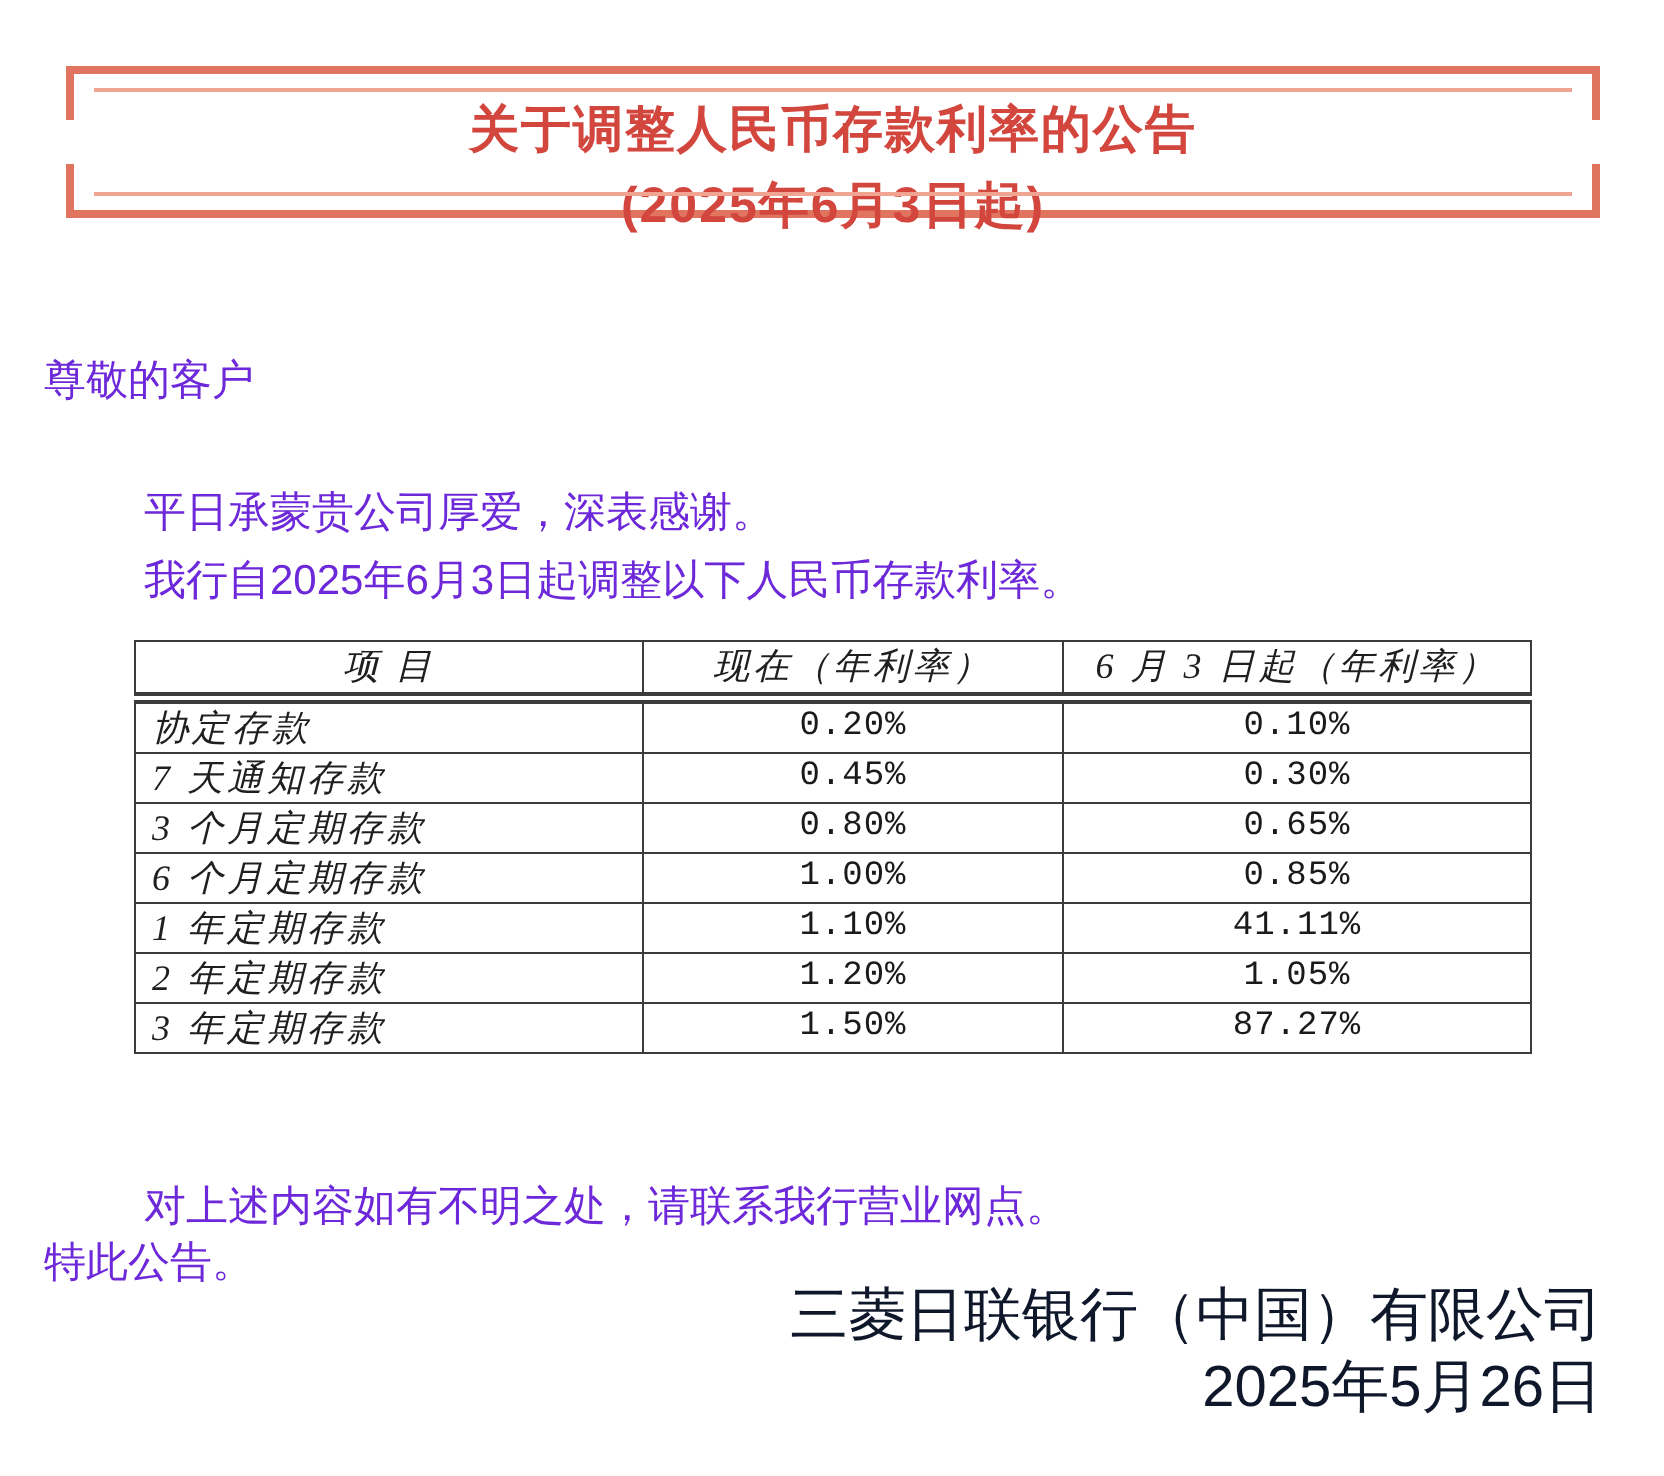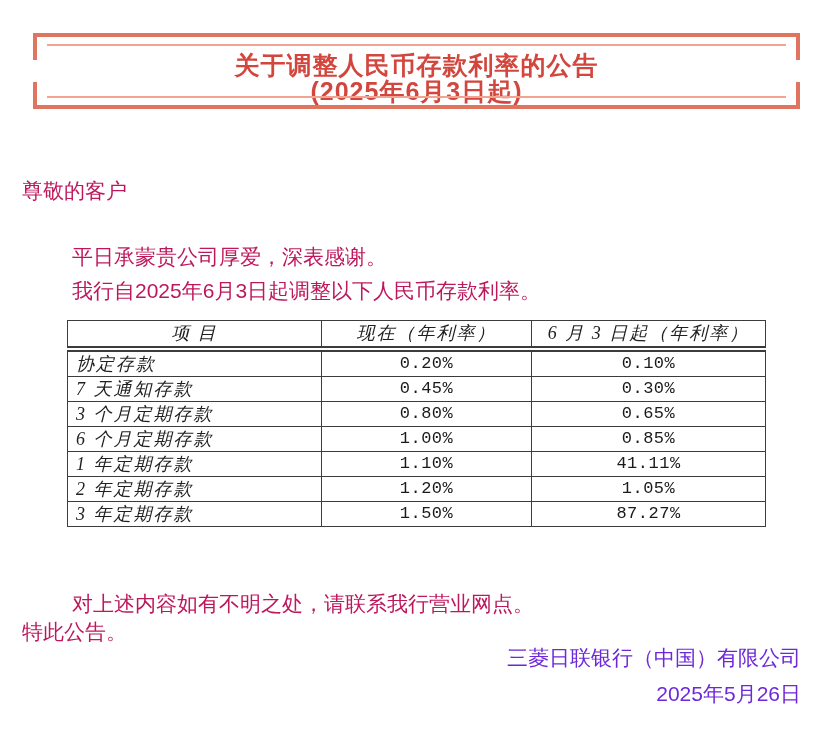--- a/index.html
+++ b/index.html
@@ -38,30 +38,30 @@
 
   .title-line {
     text-align: center;
     color: #d2463e;
     font-weight: 700;
     font-size: 25px;
     line-height: 26px;
     letter-spacing: 1px;
   }
   .title-main { margin-top: 15px; }
-  .title-sub { margin-top: 0; }
+  .title-sub { margin-top: 12px; }
 
   
-  .txt { position: absolute; font-size: 21px; line-height: 24px; color: #be185d; white-space: nowrap; }
+  .txt { position: absolute; font-size: 21px; line-height: 24px; color: #6d28d9; white-space: nowrap; }
   .greeting { left: 22px; top: 179px; }
   .para-1 { left: 72px; top: 245px; }
   .para-2 { left: 72px; top: 279px; }
   .closing-note { left: 72px; top: 592px; text-align: center; }
   .closing { left: 22px; top: 620px; }
-  .sign { position: absolute; right: 31px; font-size: 21px; line-height: 24px; color: #6d28d9; text-align: center; white-space: nowrap; }
+  .sign { position: absolute; right: 31px; font-size: 29px; line-height: 24px; color: #0f172a; text-align: center; white-space: nowrap; }
   .sign-company { top: 646px; }
   .sign-date { top: 682px; }
 
   
   .rate-table {
     position: absolute;
     left: 67px; top: 320px;
     width: 698px;
     border-collapse: collapse;
     table-layout: fixed;

